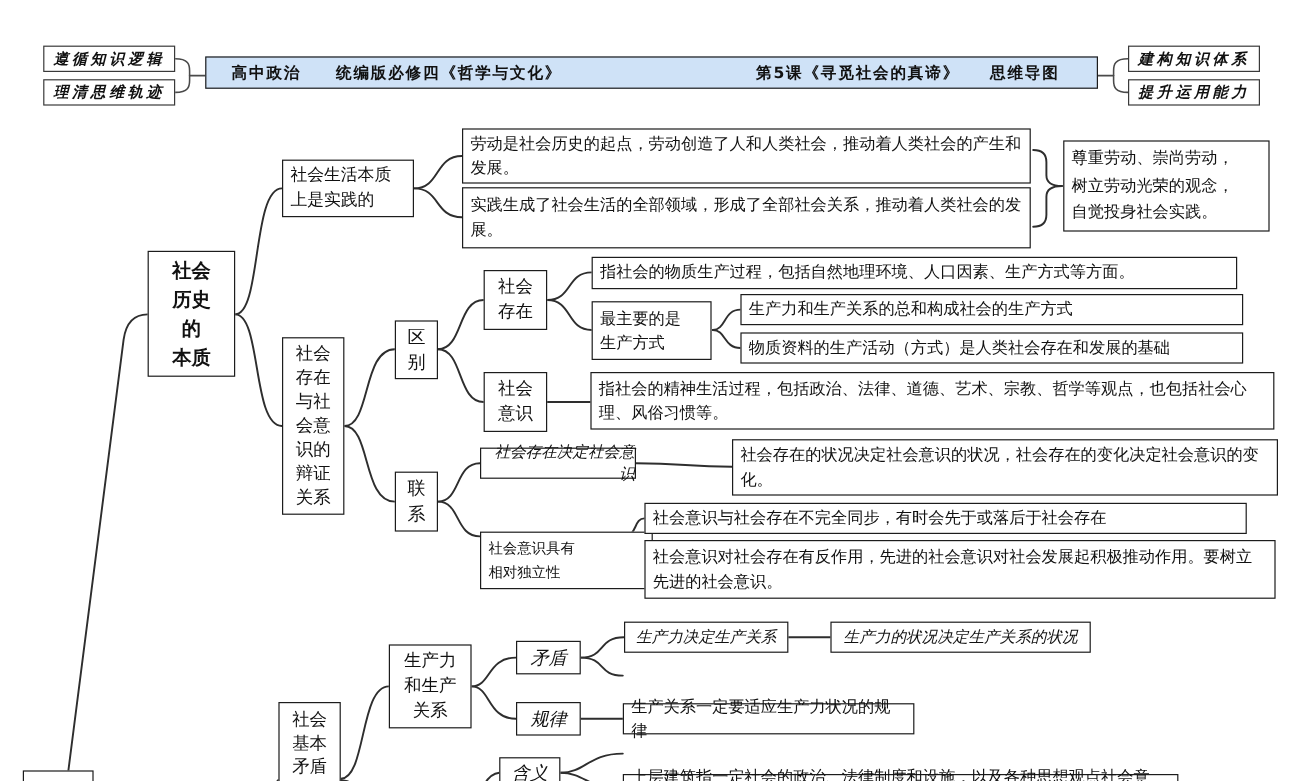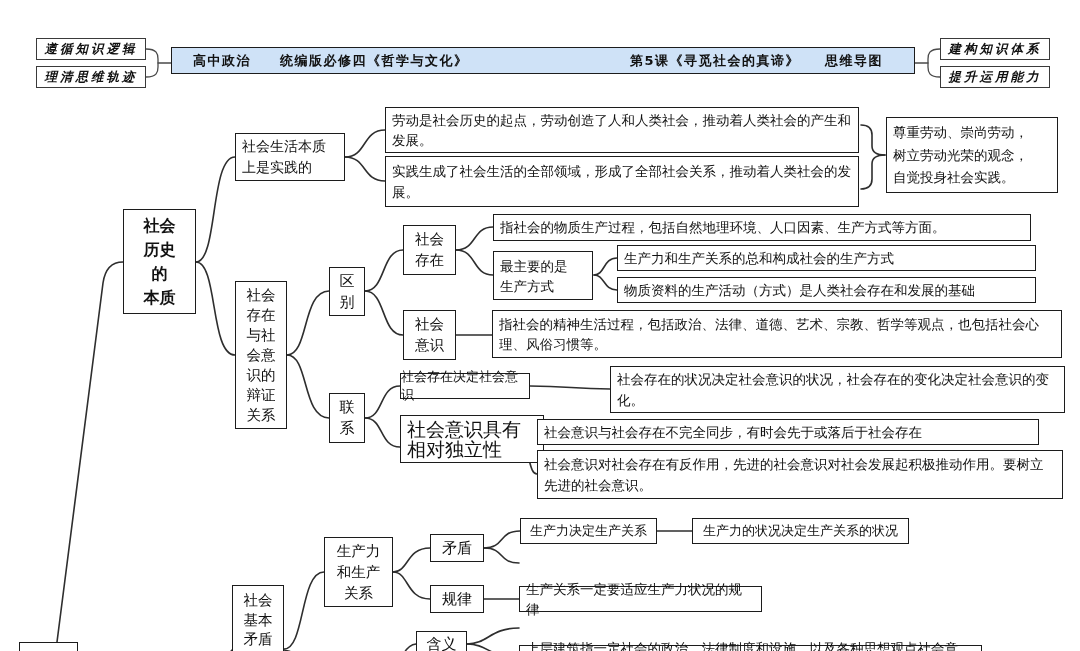--- a/index.html
+++ b/index.html
@@ -1,21 +1,21 @@
 <!DOCTYPE html>
 <html><head>
 <meta charset="utf-8">
 <style>
   html,body{margin:0;padding:0;background:#fff;}
   #canvas{position:relative;width:1080px;height:651px;background:#fff;overflow:hidden;
           font-family:"DejaVu Sans","Liberation Sans",sans-serif;color:#111;margin-top:29px;}
   #wires{position:absolute;left:0;top:0;z-index:0;}
   .box{position:absolute;background:#fff;border:1.5px solid #1c1c1c;box-sizing:border-box;z-index:1;}
   .desc{font-size:13.5px;line-height:1.5;padding:2px 6px;display:flex;align-items:center;}
-  .center{display:flex;align-items:center;justify-content:center;text-align:left;}
+  .center{display:flex;align-items:center;justify-content:center;text-align:right;font-style:italic;}
   .v{white-space:pre-line;text-align:center;display:flex;align-items:center;justify-content:center;}
   .ml{white-space:pre-line;display:flex;align-items:center;padding:15px 6px;}
   .bold{font-weight:bold;}
   
   .tag{position:absolute;width:110px;height:22px;border:1.3px solid #3a3a3a;background:#fff;
        display:flex;align-items:center;justify-content:center;box-sizing:border-box;
        font-family:"DejaVu Serif","Liberation Serif",serif;font-style:italic;font-weight:600;
        font-size:12.5px;letter-spacing:3px;z-index:1;}
   .bar{position:absolute;left:171px;top:18px;width:744px;height:27px;border:1.8px solid #1c1c1c;
        box-sizing:border-box;z-index:1;}
@@ -128,21 +128,21 @@
   <div class="box v" style="left:403px;top:281px;width:53px;height:50px;font-size:14.5px;line-height:21px">社会
 意识</div>
   <div class="box desc" style="left:492px;top:281px;width:570px;height:48px">指社会的精神生活过程，包括政治、法律、道德、艺术、宗教、哲学等观点，也包括社会心理、风俗习惯等。</div>
 
   <div class="box v" style="left:329px;top:364px;width:36px;height:50px;font-size:15px;line-height:21px">联
 系</div>
 
   <div class="box center" style="left:400px;top:344px;width:130px;height:26px;font-size:13px">社会存在决定社会意识</div>
   <div class="box desc" style="left:610px;top:337px;width:455px;height:47px">社会存在的状况决定社会意识的状况，社会存在的变化决定社会意识的变化。</div>
 
-  <div class="box ml" style="left:400px;top:386px;width:144px;height:48px;font-size:19px;line-height:20px">社会意识具有
+  <div class="box ml" style="left:400px;top:414px;width:144px;height:48px;font-size:12px;line-height:20px">社会意识具有
 相对独立性</div>
   <div class="box desc" style="left:537px;top:390px;width:502px;height:26px">社会意识与社会存在不完全同步，有时会先于或落后于社会存在</div>
   <div class="box desc" style="left:537px;top:421px;width:526px;height:49px">社会意识对社会存在有反作用，先进的社会意识对社会发展起积极推动作用。要树立先进的社会意识。</div>
 
   <div class="box v" style="left:232px;top:556px;width:52px;height:110px;font-size:14.5px;line-height:19.5px;align-items:flex-start;padding-top:5px">社会
 基本
 矛盾
 运动
 及规</div>
 

